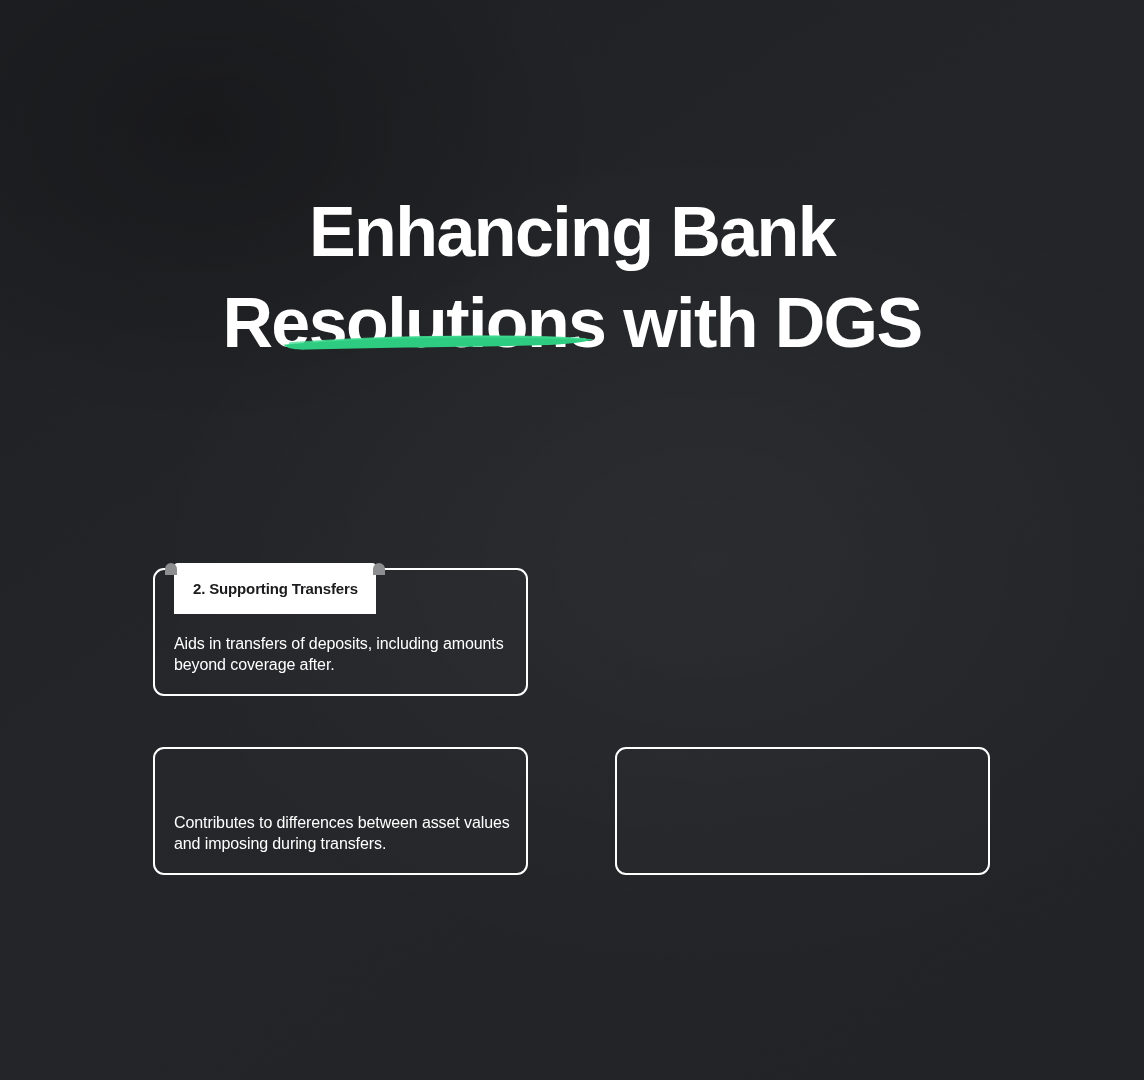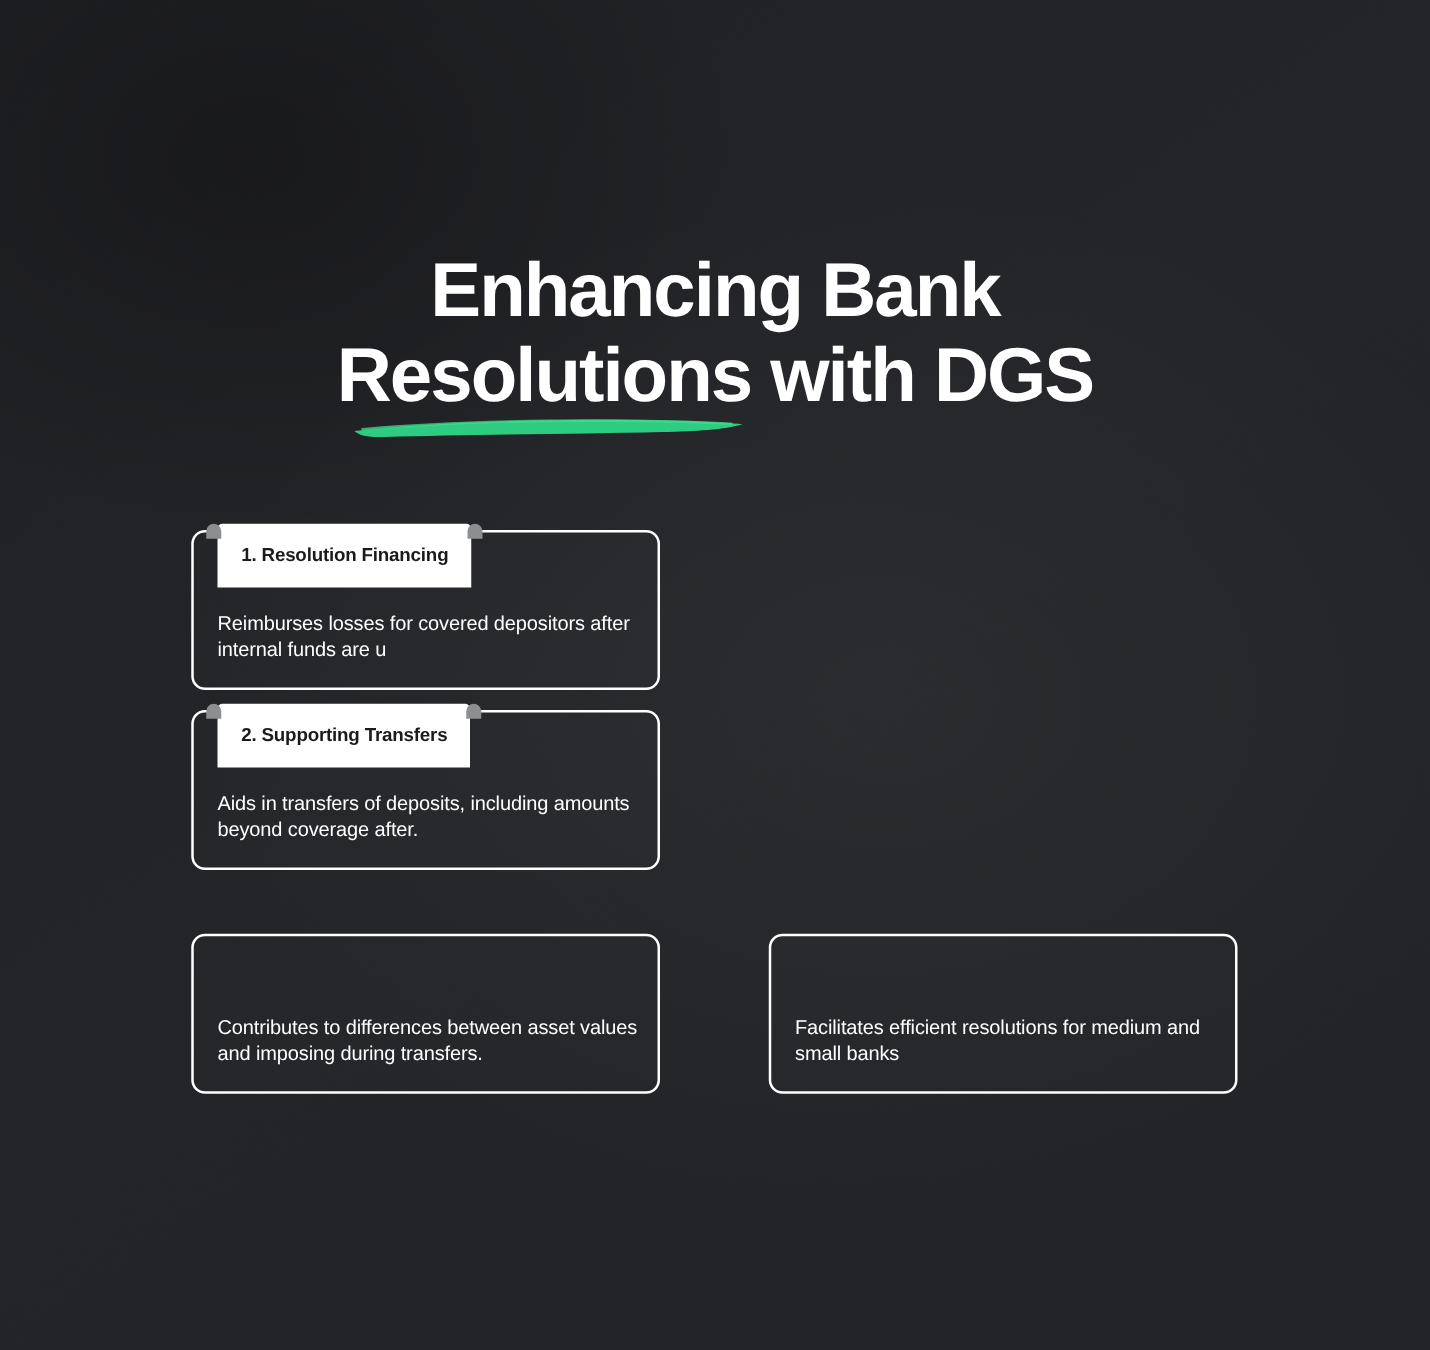--- a/index.html
+++ b/index.html
@@ -31,27 +31,27 @@
   
   #title-block {
     position:absolute;
     left:0; top:198px;
     width:1144px;
     text-align:center;
   }
   .title-line {
     display:block;
     color:#ffffff;
-    font-size:61px;
+    font-size:70px;
     font-weight:700;
     letter-spacing:-1.6px;
     line-height:68px;
     white-space:nowrap;
   }
-  #title-line-2 { position:relative; }
+  #title-line-2 { position:relative;margin-top:23px; }
 
   
   #title-underline {
     position:absolute;
     left:280px; top:331px;
     width:318px; height:22px;
     pointer-events:none;
   }
 
   
@@ -132,34 +132,29 @@
 
   <svg id="title-underline" viewBox="0 0 318 22" aria-hidden="true">
     <path d="M3.5 13.8 C 58 7.6, 142 4.4, 224 4.9 C 266 5.2, 296 6.6, 314 8.3
              C 300 12.6, 276 14.0, 250 14.6 C 182 16.2, 92 16.6, 28 18.6
              C 16 19.0, 8 18.0, 3.5 13.8 Z" fill="#2ECC80"></path>
     <path d="M10 12.4 C 70 7.0, 150 5.0, 226 5.6 C 258 5.9, 284 6.8, 305 8.0" stroke="#43DC92" stroke-width="2.1" fill="none" stroke-linecap="round" opacity="0.75"></path>
   </svg>
 
   <div id="cards">
 
-    <div class="card col-l row-1">
-      <div class="badge">1. Resolution Financing</div>
-      <div class="card-body">Reimburses losses for covered depositors after internal funds are u</div>
-    </div>
 
     <div class="card col-l row-2">
       <div class="badge">2. Supporting Transfers</div>
       <div class="card-body">Aids in transfers of deposits, including amounts beyond coverage after.</div>
     </div>
 
     <div class="card col-l row-3">
       <div class="card-body">Contributes to differences between asset values and imposing during transfers.</div>
     </div>
 
 
 
     <div class="card col-r row-3">
-      <div class="card-body">Facilitates efficient resolutions for medium and small banks</div>
     </div>
 
   </div>
 </div>
 
 </body></html>

